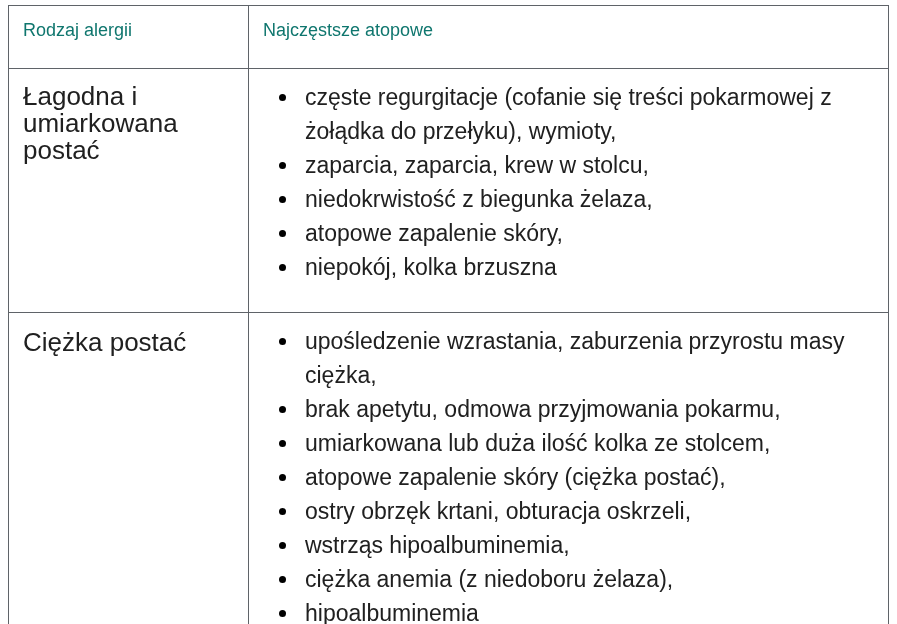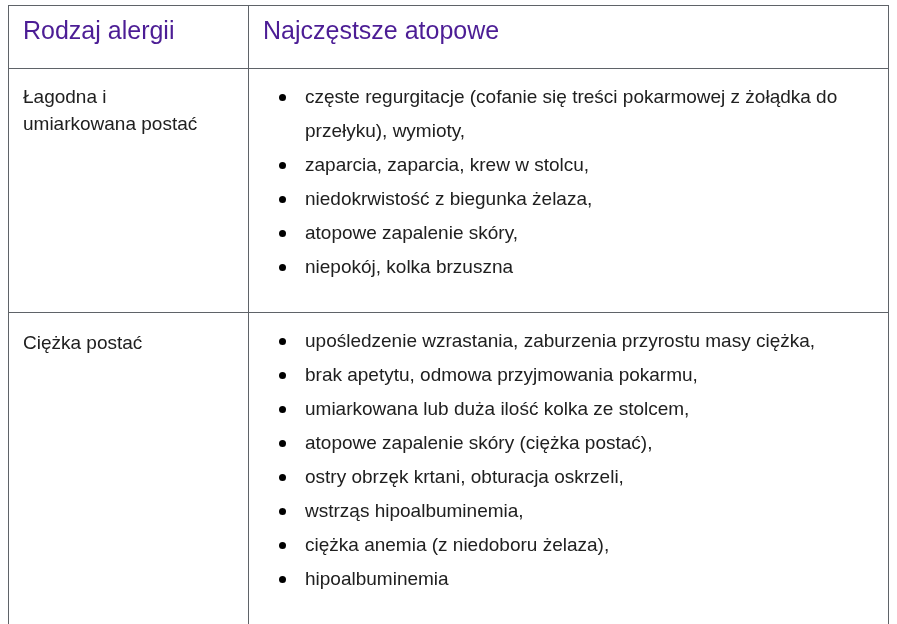--- a/index.html
+++ b/index.html
@@ -37,50 +37,50 @@
 
   col.col-type { width: 240px; }
   col.col-sym  { width: 640px; }
 
   
   .hdr-cell {
     height: 50px;
     padding: 12px 0 0 14px;
   }
   .hdr-text {
-    font-size: 25px;
+    font-size: 18px;
     line-height: 24px;
-    color: #4c1d95;
+    color: #0f766e;
     white-space: pre-line;
   }
 
   
   .type-cell {
     padding: 14px 10px 10px 14px;
   }
   .type-text {
-    font-size: 19px;
+    font-size: 26px;
     line-height: 27px;
     color: #202020;
     white-space: pre-line;
   }
 
   .sym-cell {
     padding: 11px 12px 14px 12px;
   }
 
   ul.sym-list {
     margin: 0;
     padding: 0;
     list-style: none;
   }
   ul.sym-list li {
     position: relative;
     padding-left: 44px;
-    font-size: 19px;
+    font-size: 23px;
     line-height: 34px;
     color: #202020;
     margin: 0;
   }
   ul.sym-list li::before {
     content: "";
     position: absolute;
     left: 18px;
     top: 14px;
     width: 7px;

